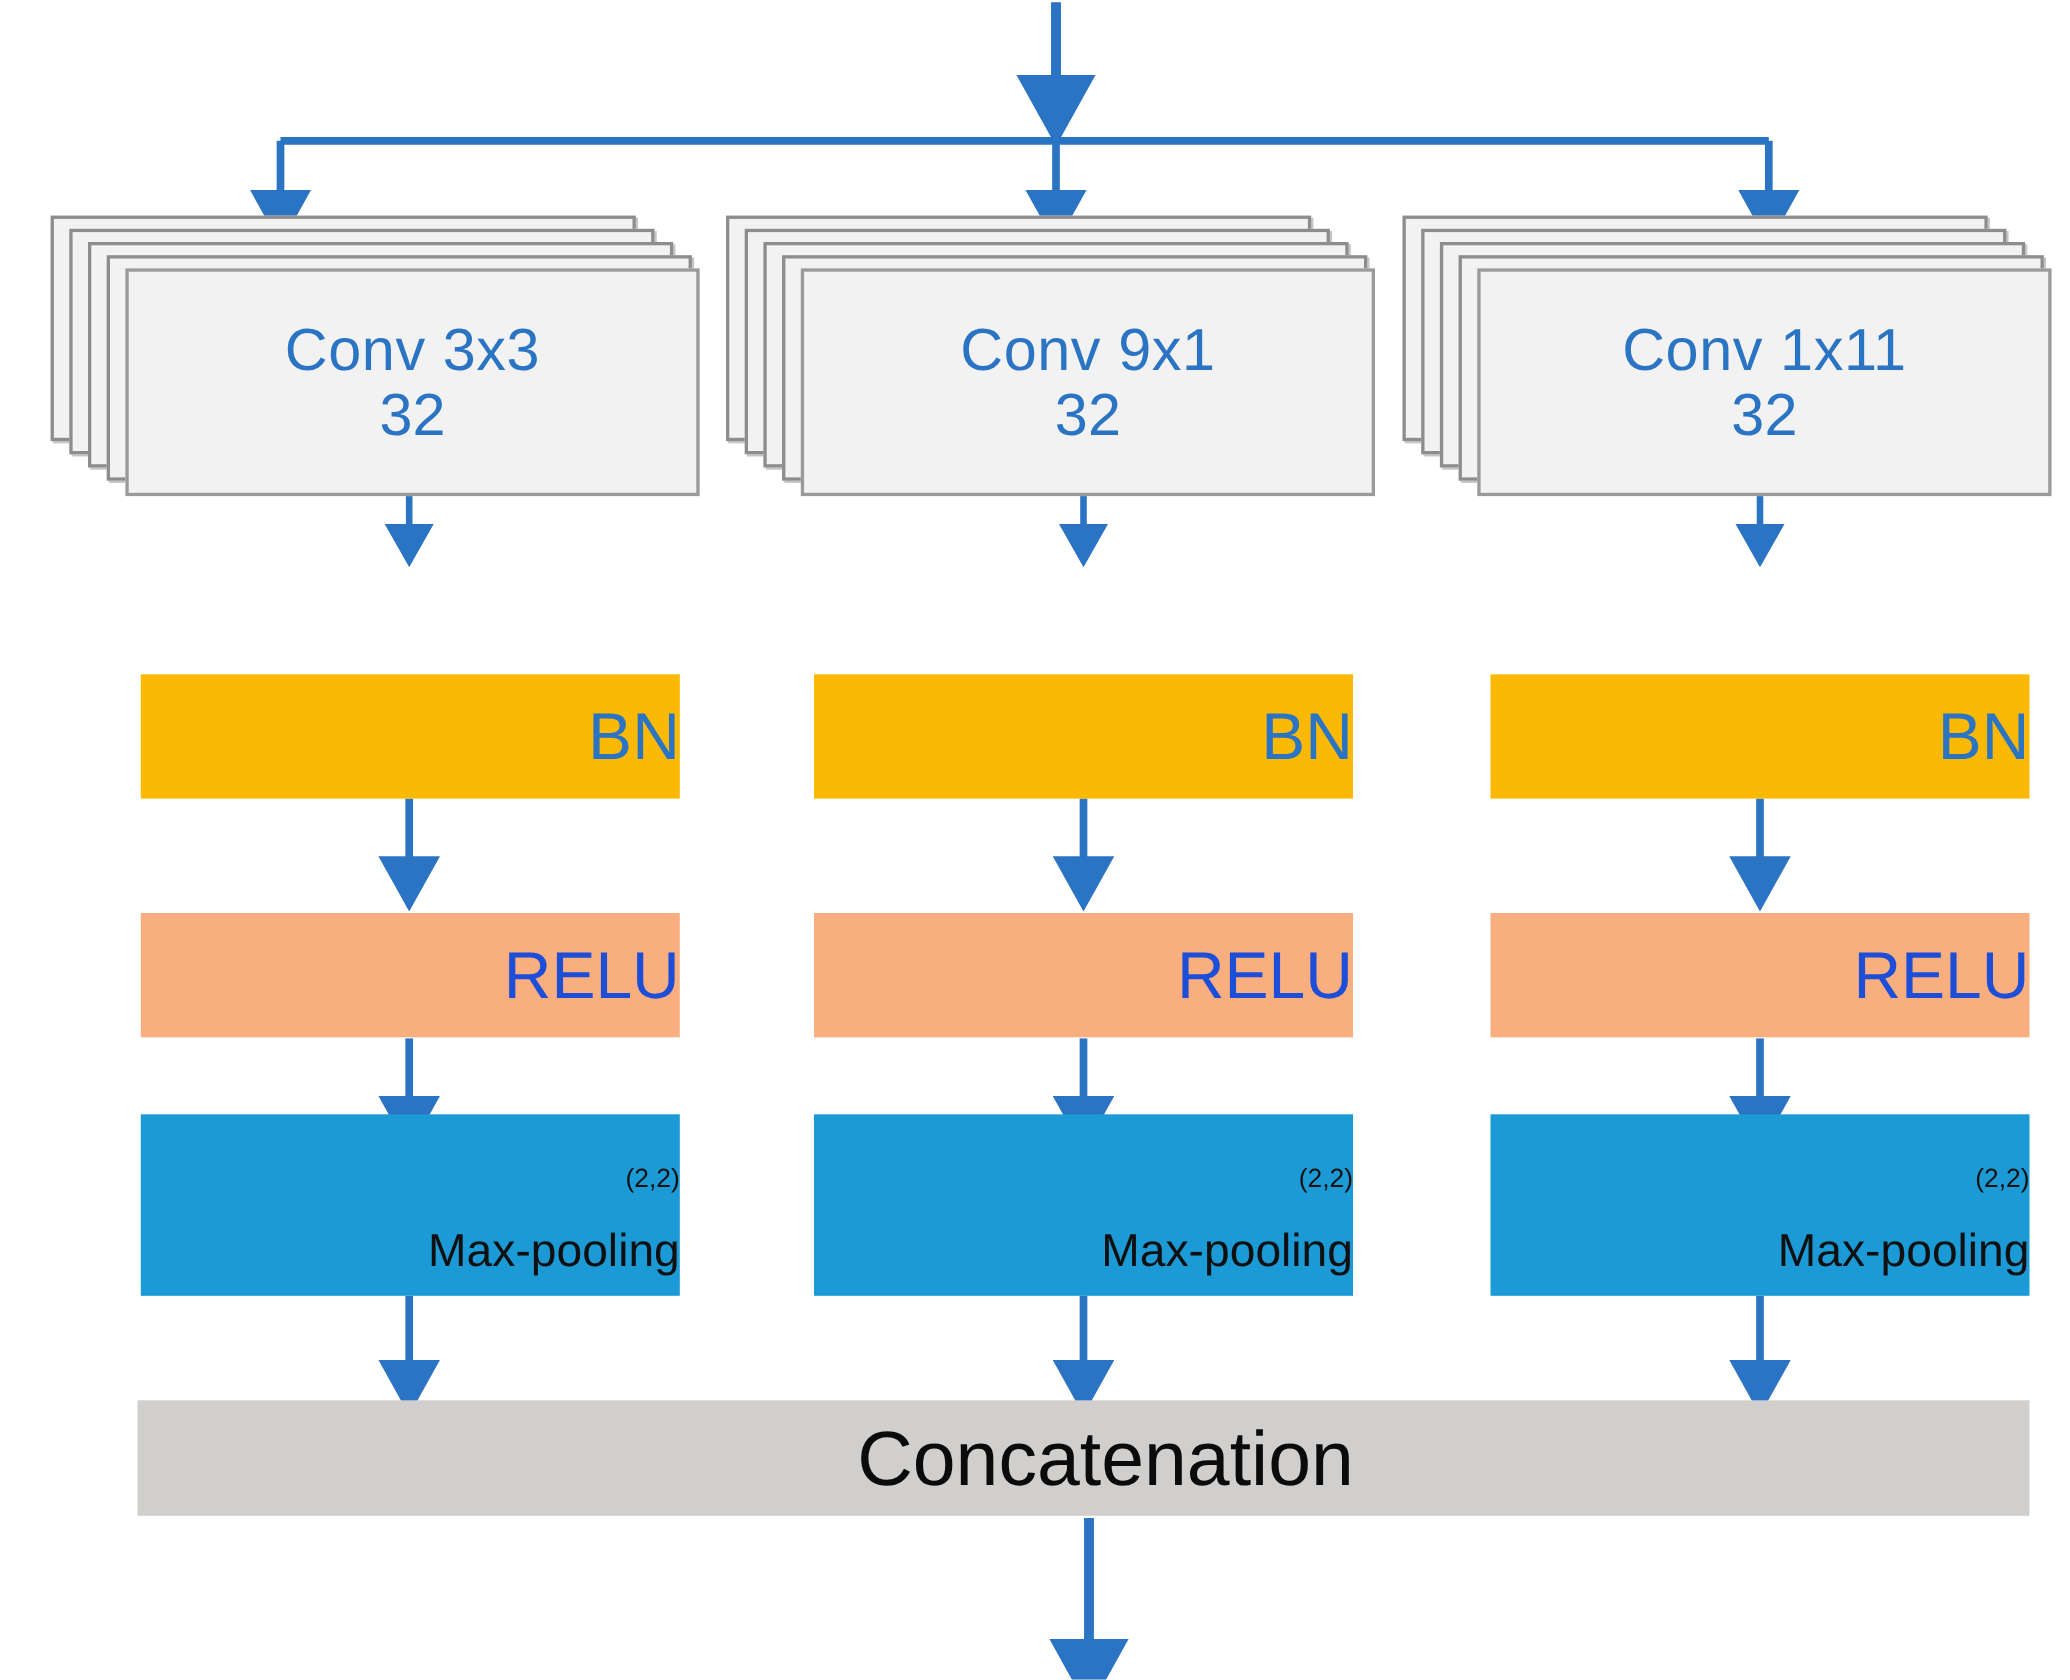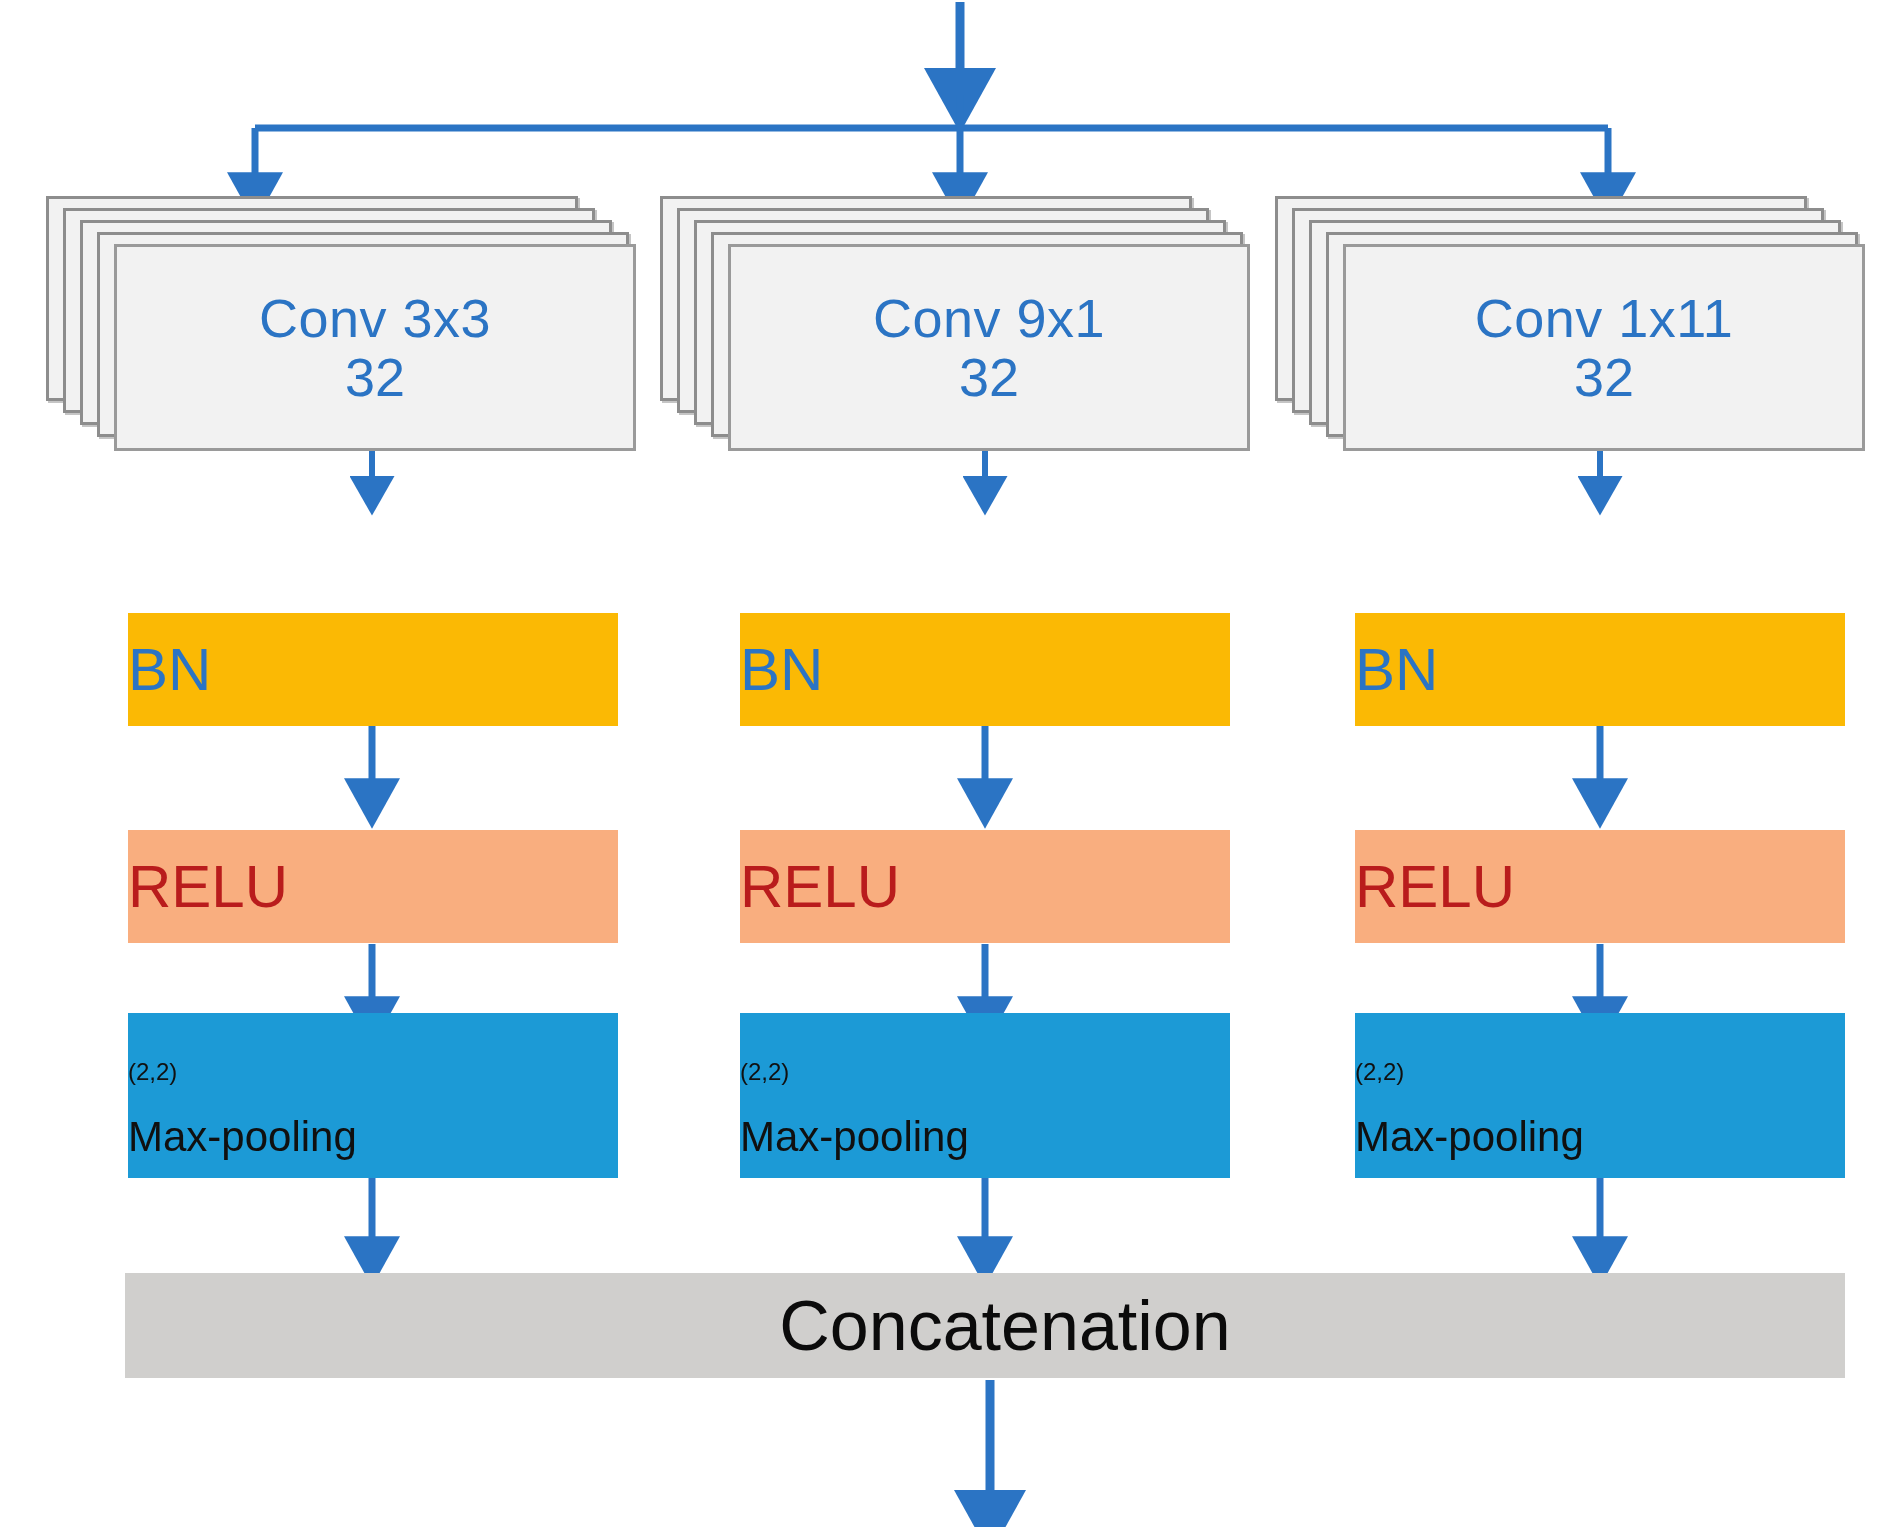--- a/index.html
+++ b/index.html
@@ -66,33 +66,33 @@
   .conv-filters {
     color: #2b74c4;
     font-size: 54px;
   }
 
   
   .op-block {
     position: absolute;
     display: flex;
     flex-direction: column;
-    align-items: flex-start;
+    align-items: flex-end;
     justify-content: center;
     box-sizing: border-box;
     line-height: 1.12;
   }
   .op-bn {
     background: #fbb904;
     color: #2b74c4;
     font-size: 60px;
   }
   .op-relu {
     background: #f9ae7f;
-    color: #b91c1c;
+    color: #1d4ed8;
     font-size: 60px;
   }
   .op-pool {
     background: #1c9ad6;
     color: #101010;
   }
   .pool-line1 { font-size: 24px; margin-top: 28px; }
   .pool-line2 { font-size: 42px; margin-top: 28px; }
 
   .concat-bar {

